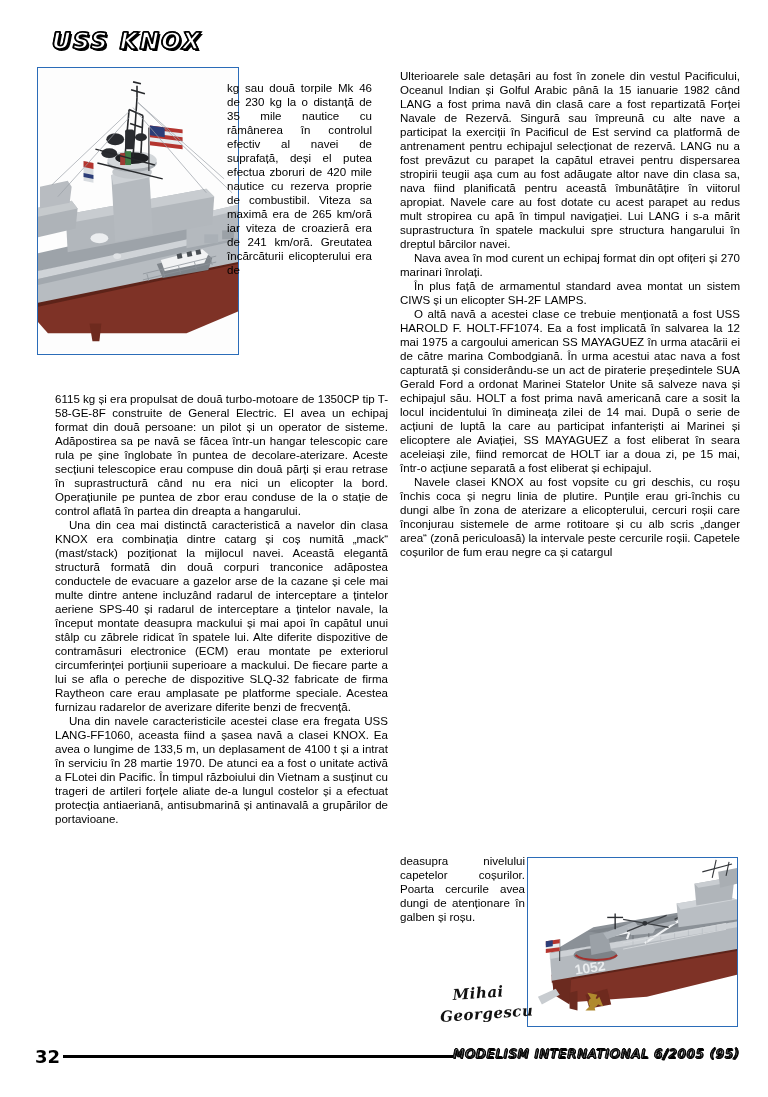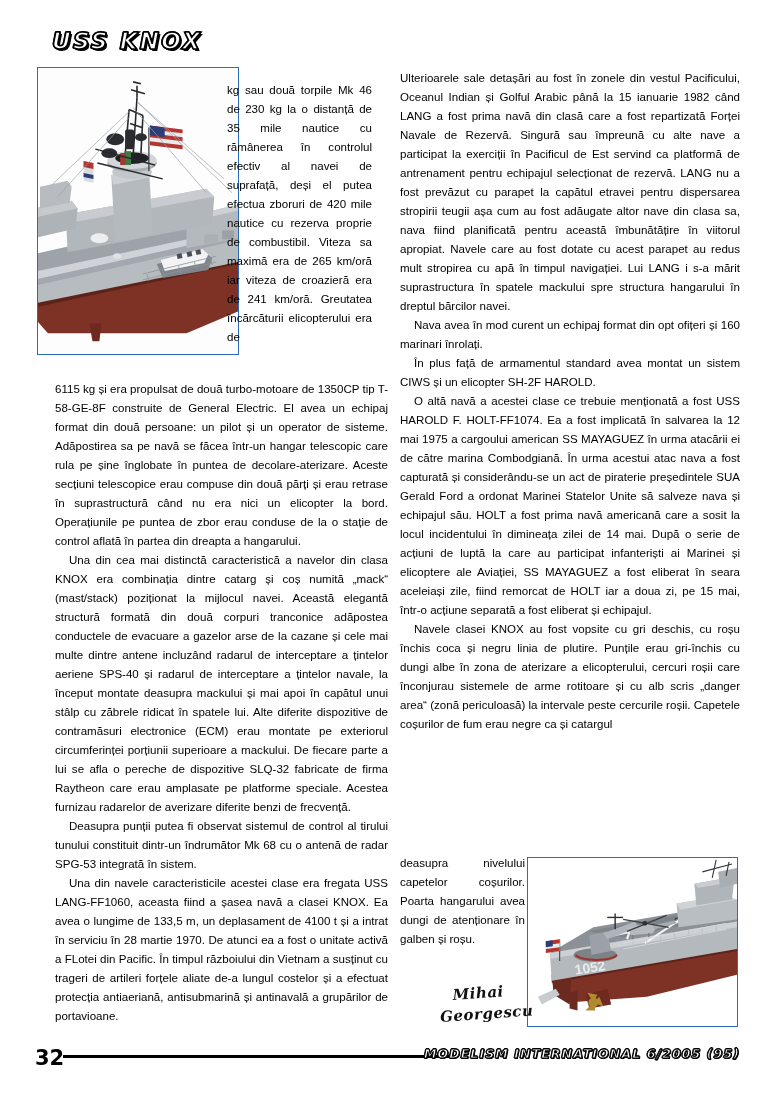--- a/index.html
+++ b/index.html
@@ -38,36 +38,36 @@
       1px 0 0 #000, -1px 0 0 #000, 0 1px 0 #000, 0 -1px 0 #000,
       2px 2px 0 #000;
     font-family: "DejaVu Sans", sans-serif;
     white-space: nowrap;
   }
 
   
   .col {
     position: absolute;
     font-size: 11.55px;
-    line-height: 19px;
+    line-height: 14px;
     text-align: justify;
     text-justify: inter-word;
     color: #000;
   }
   .col p { margin: 0; }
   .col p.indent { text-indent: 14px; }
 
   #col-left-top {
     left: 227px;
     top: 81px;
     width: 145px;
   }
   #col-left-bottom {
     left: 55px;
-    top: 380px;
+    top: 392px;
     width: 333px;
   }
   #col-right-top {
     left: 400px;
     top: 69px;
     width: 340px;
   }
   #col-right-narrow {
     left: 400px;
     top: 854px;
@@ -117,39 +117,39 @@
   .signature .sig-line2 {
     display: block;
     margin-left: -14px;
   }
 
   
   .footer-pagenum {
     position: absolute;
     left: 35px;
     top: 1046px;
-    font-size: 21px;
+    font-size: 18px;
     font-weight: bold;
     font-family: "DejaVu Sans", sans-serif;
     color: #000;
   }
   .footer-rule {
     position: absolute;
     left: 63px;
     top: 1055px;
     width: 390px;
     height: 3px;
     background: #000;
   }
   .footer-magazine {
     position: absolute;
     right: 28px;
     top: 1046px;
     font-size: 12.5px;
-    font-weight: bold;
+    font-weight: normal;
     font-style: italic;
     letter-spacing: 1.1px;
     color: #ffffff;
     -webkit-text-stroke: 0.9px #000000;
     text-shadow:
       1px 0 0 #000, -1px 0 0 #000, 0 1px 0 #000, 0 -1px 0 #000,
       1px 1px 0 #000;
     font-family: "DejaVu Sans", sans-serif;
     white-space: nowrap;
   }
@@ -271,34 +271,33 @@
     </svg>
   </div>
 
   <div class="col" id="col-left-top">
     <p>kg sau două torpile Mk 46 de 230 kg la o distanță de 35 mile nautice cu rămânerea în controlul efectiv al navei de suprafață, deși el putea efectua zboruri de 420 mile nautice cu rezerva proprie de combustibil. Viteza sa maximă era de 265 km/oră iar viteza de croazieră era de 241 km/oră. Greutatea încărcăturii elicopterului era de</p>
   </div>
 
   <div class="col" id="col-left-bottom">
     <p>6115 kg și era propulsat de două turbo-motoare de 1350CP tip T-58-GE-8F construite de General Electric. El avea un echipaj format din două persoane: un pilot și un operator de sisteme. Adăpostirea sa pe navă se făcea într-un hangar telescopic care rula pe șine înglobate în puntea de decolare-aterizare. Aceste secțiuni telescopice erau compuse din două părți și erau retrase în suprastructură când nu era nici un elicopter la bord. Operațiunile pe puntea de zbor erau conduse de la o stație de control aflată în partea din dreapta a hangarului.</p>
     <p class="indent">Una din cea mai distinctă caracteristică a navelor din clasa KNOX era combinația dintre catarg și coș numită „mack“ (mast/stack) poziționat la mijlocul navei. Această elegantă structură formată din două corpuri tranconice adăpostea conductele de evacuare a gazelor arse de la cazane și cele mai multe dintre antene incluzând radarul de interceptare a țintelor aeriene SPS-40 și radarul de interceptare a țintelor navale, la început montate deasupra mackului și mai apoi în capătul unui stâlp cu zăbrele ridicat în spatele lui. Alte diferite dispozitive de contramăsuri electronice (ECM) erau montate pe exteriorul circumferinței porțiunii superioare a mackului. De fiecare parte a lui se afla o pereche de dispozitive SLQ-32 fabricate de firma Raytheon care erau amplasate pe platforme speciale. Acestea furnizau radarelor de averizare diferite benzi de frecvență.</p>
-    <p class="indent">Deasupra punții putea fi observat sistemul de control al tirului tunului constituit dintr-un îndrumător Mk 68 cu o antenă de radar SPG-53 integrată în sistem.</p>
     <p class="indent">Una din navele caracteristicile acestei clase era fregata USS LANG-FF1060, aceasta fiind a șasea navă a clasei KNOX. Ea avea o lungime de 133,5 m, un deplasament de 4100 t și a intrat în serviciu în 28 martie 1970. De atunci ea a fost o unitate activă a FLotei din Pacific. În timpul războiului din Vietnam a susținut cu trageri de artileri forțele aliate de-a lungul costelor și a efectuat protecția antiaeriană, antisubmarină și antinavală a grupărilor de portavioane.</p>
   </div>
 
   <div class="col" id="col-right-top">
     <p>Ulterioarele sale detașări au fost în zonele din vestul Pacificului, Oceanul Indian și Golful Arabic până la 15 ianuarie 1982 când LANG a fost prima navă din clasă care a fost repartizată Forței Navale de Rezervă. Singură sau împreună cu alte nave a participat la exerciții în Pacificul de Est servind ca platformă de antrenament pentru echipajul selecționat de rezervă. LANG nu a fost prevăzut cu parapet la capătul etravei pentru dispersarea stropirii teugii așa cum au fost adăugate altor nave din clasa sa, nava fiind planificată pentru această îmbunătățire în viitorul apropiat. Navele care au fost dotate cu acest parapet au redus mult stropirea cu apă în timpul navigației. Lui LANG i s-a mărit suprastructura în spatele mackului spre structura hangarului în dreptul bărcilor navei.</p>
-    <p class="indent">Nava avea în mod curent un echipaj format din opt ofițeri și 160 marinari înrolați.</p>
-    <p class="indent">În plus față de armamentul standard avea montat un sistem CIWS și un elicopter SH-2F HAROLD.</p>
+    <p class="indent">Nava avea în mod curent un echipaj format din opt ofițeri și 270 marinari înrolați.</p>
+    <p class="indent">În plus față de armamentul standard avea montat un sistem CIWS și un elicopter SH-2F LAMPS.</p>
     <p class="indent">O altă navă a acestei clase ce trebuie menționată a fost USS HAROLD F. HOLT-FF1074. Ea a fost implicată în salvarea la 12 mai 1975 a cargoului american SS MAYAGUEZ în urma atacării ei de către marina Combodgiană. În urma acestui atac nava a fost capturată și considerându-se un act de piraterie președintele SUA Gerald Ford a ordonat Marinei Statelor Unite să salveze nava și echipajul său. HOLT a fost prima navă americană care a sosit la locul incidentului în dimineața zilei de 14 mai. După o serie de acțiuni de luptă la care au participat infanteriști ai Marinei și elicoptere ale Aviației, SS MAYAGUEZ a fost eliberat în seara aceleiași zile, fiind remorcat de HOLT iar a doua zi, pe 15 mai, într-o acțiune separată a fost eliberat și echipajul.</p>
     <p class="indent">Navele clasei KNOX au fost vopsite cu gri deschis, cu roșu închis coca și negru linia de plutire. Punțile erau gri-închis cu dungi albe în zona de aterizare a elicopterului, cercuri roșii care înconjurau sistemele de arme rotitoare și cu alb scris „danger area“ (zonă periculoasă) la intervale peste cercurile roșii. Capetele coșurilor de fum erau negre ca și catargul</p>
   </div>
 
   <div class="col" id="col-right-narrow">
-    <p>deasupra nivelului capetelor coșurilor. Poarta hangarului avea dungi de atenționare în galben și roșu.</p>
+    <p>deasupra nivelului capetelor coșurilor. Poarta cercurile avea dungi de atenționare în galben și roșu.</p>
   </div>
 
   <div class="figure" id="figure-ship-stern">
     <svg class="fig-inner" viewBox="0 0 211 170" preserveAspectRatio="none">
       <rect x="0" y="0" width="211" height="170" fill="#ffffff"></rect>
 
       <path d="M 24 118 L 211 86 L 211 118 L 120 140 L 40 146 L 26 134 Z" fill="#7e3226"></path>
       <path d="M 24 118 L 211 86 L 211 94 L 24 126 Z" fill="#5d2319"></path>
 
       <path d="M 24 118 L 44 116 L 42 148 L 26 138 Z" fill="#6b2a1f"></path>

